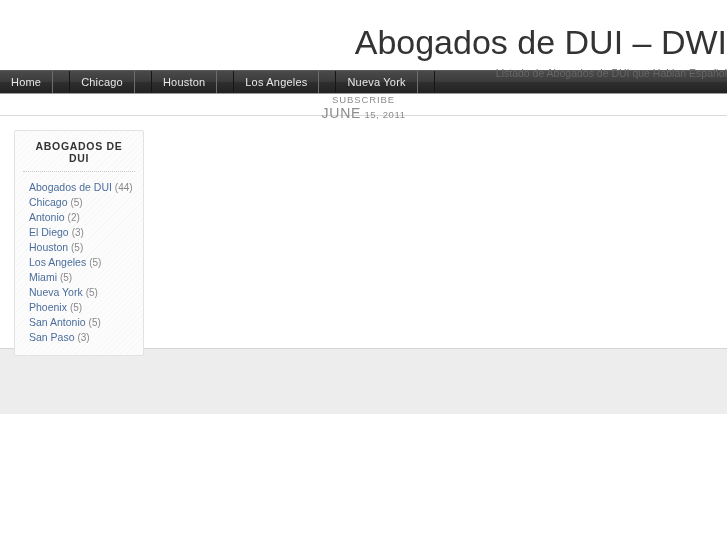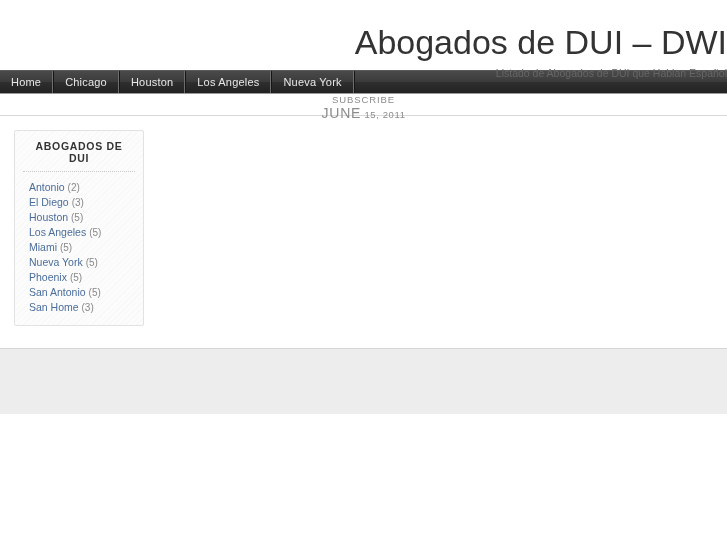--- a/index.html
+++ b/index.html
@@ -43,20 +43,21 @@
   
   .nav-bar {
     height: 24px;
     background: #3a3a3a;
     background: linear-gradient(to bottom, #4a4a4a 0%, #3b3b3b 48%, #2e2e2e 52%, #222222 100%);
     border-top: 1px solid #5a5a5a;
     border-bottom: 1px solid #9a9a9a;
     display: flex;
     align-items: stretch;
     box-sizing: border-box;
+    gap: 16px;
   }
   .nav-item {
     display: flex;
     align-items: center;
     justify-content: center;
     padding: 0 11px;
     color: #e8e8e8;
     font-size: 11px;
     letter-spacing: 0.2px;
     border-right: 1px solid #6e6e6e;
@@ -187,28 +188,30 @@
 
 <div class="sub-bar">
   <span class="sub-link">SUBSCRIBE</span>
   <span class="sub-date"><span class="d-month">JUNE</span> <span>15, 2011</span></span>
 </div>
 
 <div class="content-area">
   <div class="widget">
     <div class="widget-title">ABOGADOS DE DUI</div>
     <ul class="widget-list">
+      <li><a class="cat-link">Abogados de DUI</a> <span class="cat-count">(44)</span></li>
+      <li><a class="cat-link">Chicago</a> <span class="cat-count">(5)</span></li>
       <li><a class="cat-link">Antonio</a> <span class="cat-count">(2)</span></li>
       <li><a class="cat-link">El Diego</a> <span class="cat-count">(3)</span></li>
       <li><a class="cat-link">Houston</a> <span class="cat-count">(5)</span></li>
       <li><a class="cat-link">Los Angeles</a> <span class="cat-count">(5)</span></li>
       <li><a class="cat-link">Miami</a> <span class="cat-count">(5)</span></li>
       <li><a class="cat-link">Nueva York</a> <span class="cat-count">(5)</span></li>
       <li><a class="cat-link">Phoenix</a> <span class="cat-count">(5)</span></li>
       <li><a class="cat-link">San Antonio</a> <span class="cat-count">(5)</span></li>
-      <li><a class="cat-link">San Home</a> <span class="cat-count">(3)</span></li>
+      <li><a class="cat-link">San Paso</a> <span class="cat-count">(3)</span></li>
     </ul>
   </div>
   <div style="flex:1 1 auto;height:100%;"></div>
 </div>
 
 <div class="footer-band"></div>
 <div class="page-bottom"></div>
 
 </body></html>

